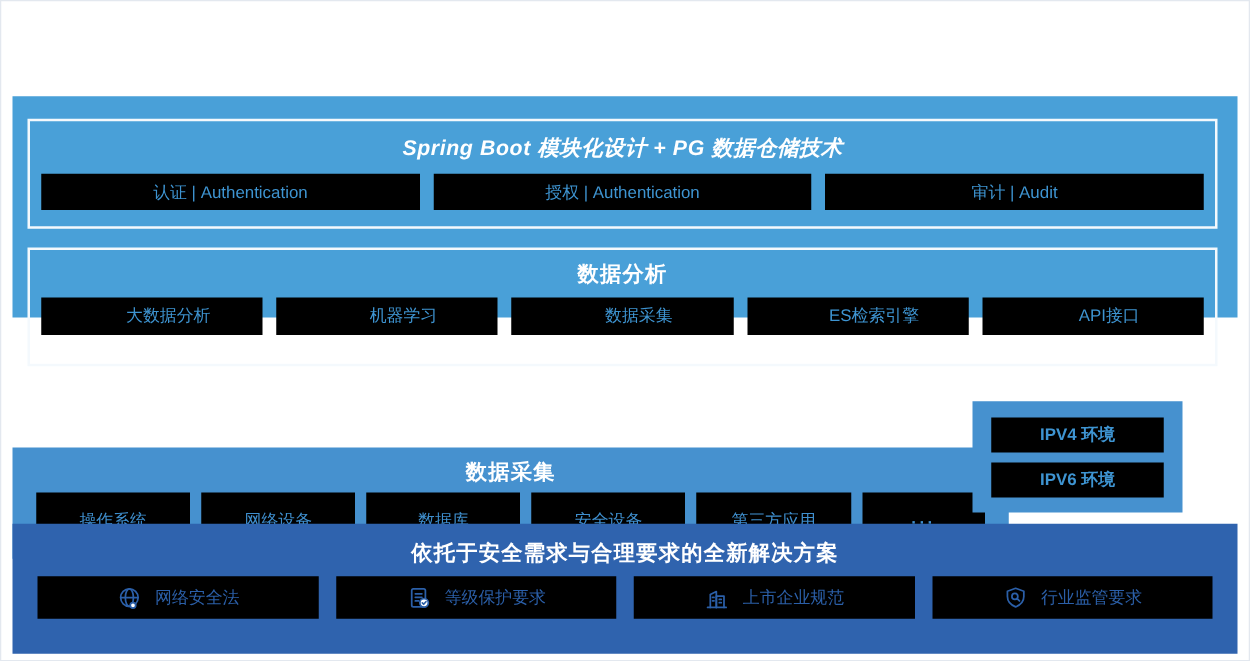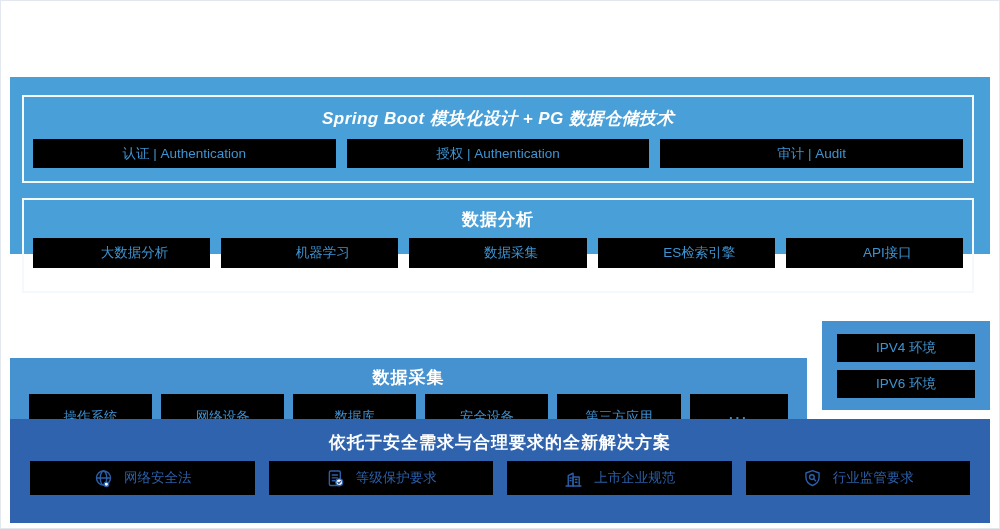--- a/index.html
+++ b/index.html
@@ -24,23 +24,23 @@
   .analysis .inner-title{height:38px;line-height:40px;}
   .analysis .cell{height:30px;padding-left:26px;}
   
   .collect-panel{position:absolute;left:10px;top:321px;width:797px;height:89px;background:#4691CF;margin-top:37px;}
   .collect-panel .sec-title{color:#fff;font-size:17px;font-weight:bold;text-align:center;
                             letter-spacing:1px;height:36px;line-height:40px;}
   .collect-panel .cells{padding:0 19px;gap:9px;}
   .collect-panel .cell{height:46px;color:#3F8FCE;}
   .collect-panel .cell.dots{flex:0.8;letter-spacing:2px;font-weight:bold;}
   
-  .ipv-panel{position:absolute;left:822px;top:321px;width:168px;height:89px;background:#4691CF;
+  .ipv-panel{position:absolute;left:778px;top:321px;width:168px;height:89px;background:#4691CF;
              display:flex;flex-direction:column;align-items:stretch;justify-content:center;
-             gap:8px;padding:0 15px;box-sizing:border-box;}
+             gap:8px;padding:0 15px;box-sizing:border-box;font-weight:bold;}
   .ipv-panel .cell{flex:none;height:28px;}
   
   .solution-panel{position:absolute;left:10px;top:419px;width:980px;height:104px;background:#2F63AE;}
   .solution-panel .sec-title{color:#fff;font-size:17px;font-weight:bold;text-align:center;
                              letter-spacing:1px;height:42px;line-height:47px;}
   .solution-panel .cells{padding:0 20px;gap:14px;}
   .solution-panel .cell{height:34px;color:#2B5FA8;gap:10px;font-size:13.5px;}
   .icon{display:inline-flex;align-items:center;}
   .icon svg{display:block;}
 </style>

